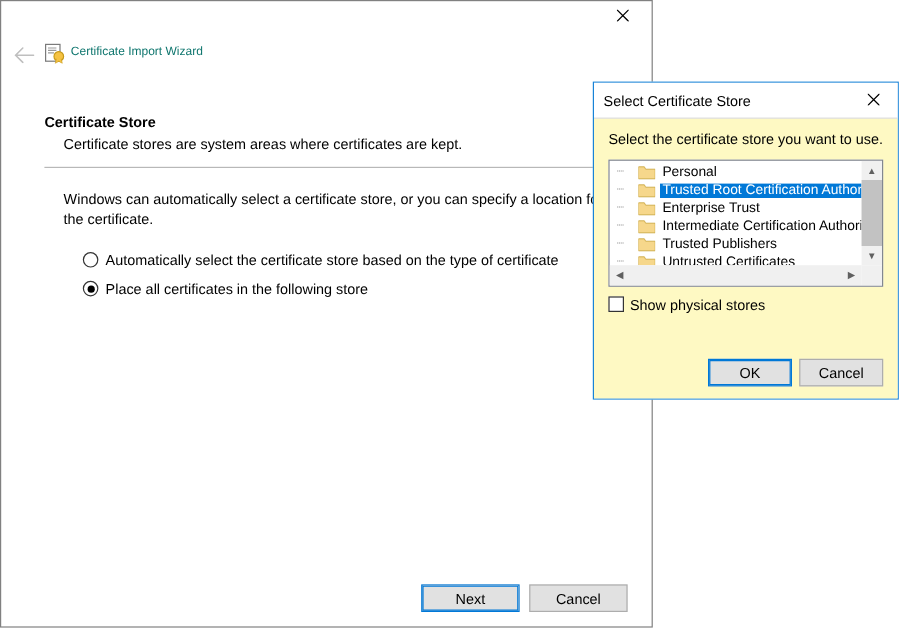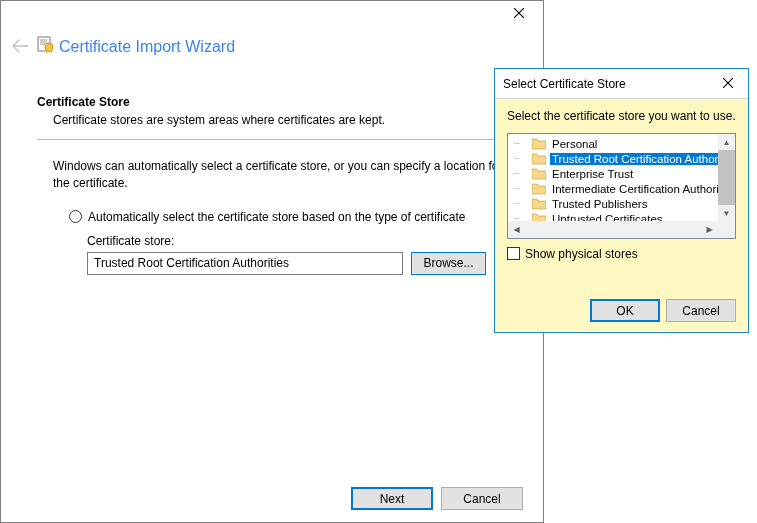--- a/index.html
+++ b/index.html
@@ -38,22 +38,22 @@
     line-height: 1;
   }
   .cert-icon {
     position: absolute;
     left: 36px; top: 34px;
     width: 18px; height: 18px;
   }
   .wiz-title {
     position: absolute;
     left: 58px; top: 37px;
-    font-size: 16px;
-    color: #3b82f6;
+    font-size: 10px;
+    color: #0f766e;
     text-align: center;
   }
   .wiz-body {
     position: absolute;
     left: 36px; top: 94px; right: 26px;
   }
   .section-heading {
     font-weight: 600;
     font-size: 12px;
     margin-bottom: 4px;
@@ -314,29 +314,26 @@
     <div class="section-heading">Certificate Store</div>
     <div class="section-sub">Certificate stores are system areas where certificates are kept.</div>
     <hr class="hr">
     <div class="body-text">Windows can automatically select a certificate store, or you can specify a location for the certificate.</div>
 
     <div class="radio-group">
       <div class="radio-row">
         <div class="radio"></div>
         <span>Automatically select the certificate store based on the type of certificate</span>
       </div>
-    </div>
-
-    <div class="store-block">
-      <div class="store-label">Certificate store:</div>
-      <div class="store-row">
-        <input class="store-input" value="Trusted Root Certification Authorities" style="">
-        <button class="browse-btn">Browse...</button>
+      <div class="radio-row">
+        <div class="radio checked"></div>
+        <span>Place all certificates in the following store</span>
       </div>
     </div>
+
   </div>
 
   <div class="wiz-footer">
     <button class="btn default">Next</button>
     <button class="btn">Cancel</button>
   </div>
 </div>
 
 <div class="dialog">
   <div class="dlg-titlebar">

